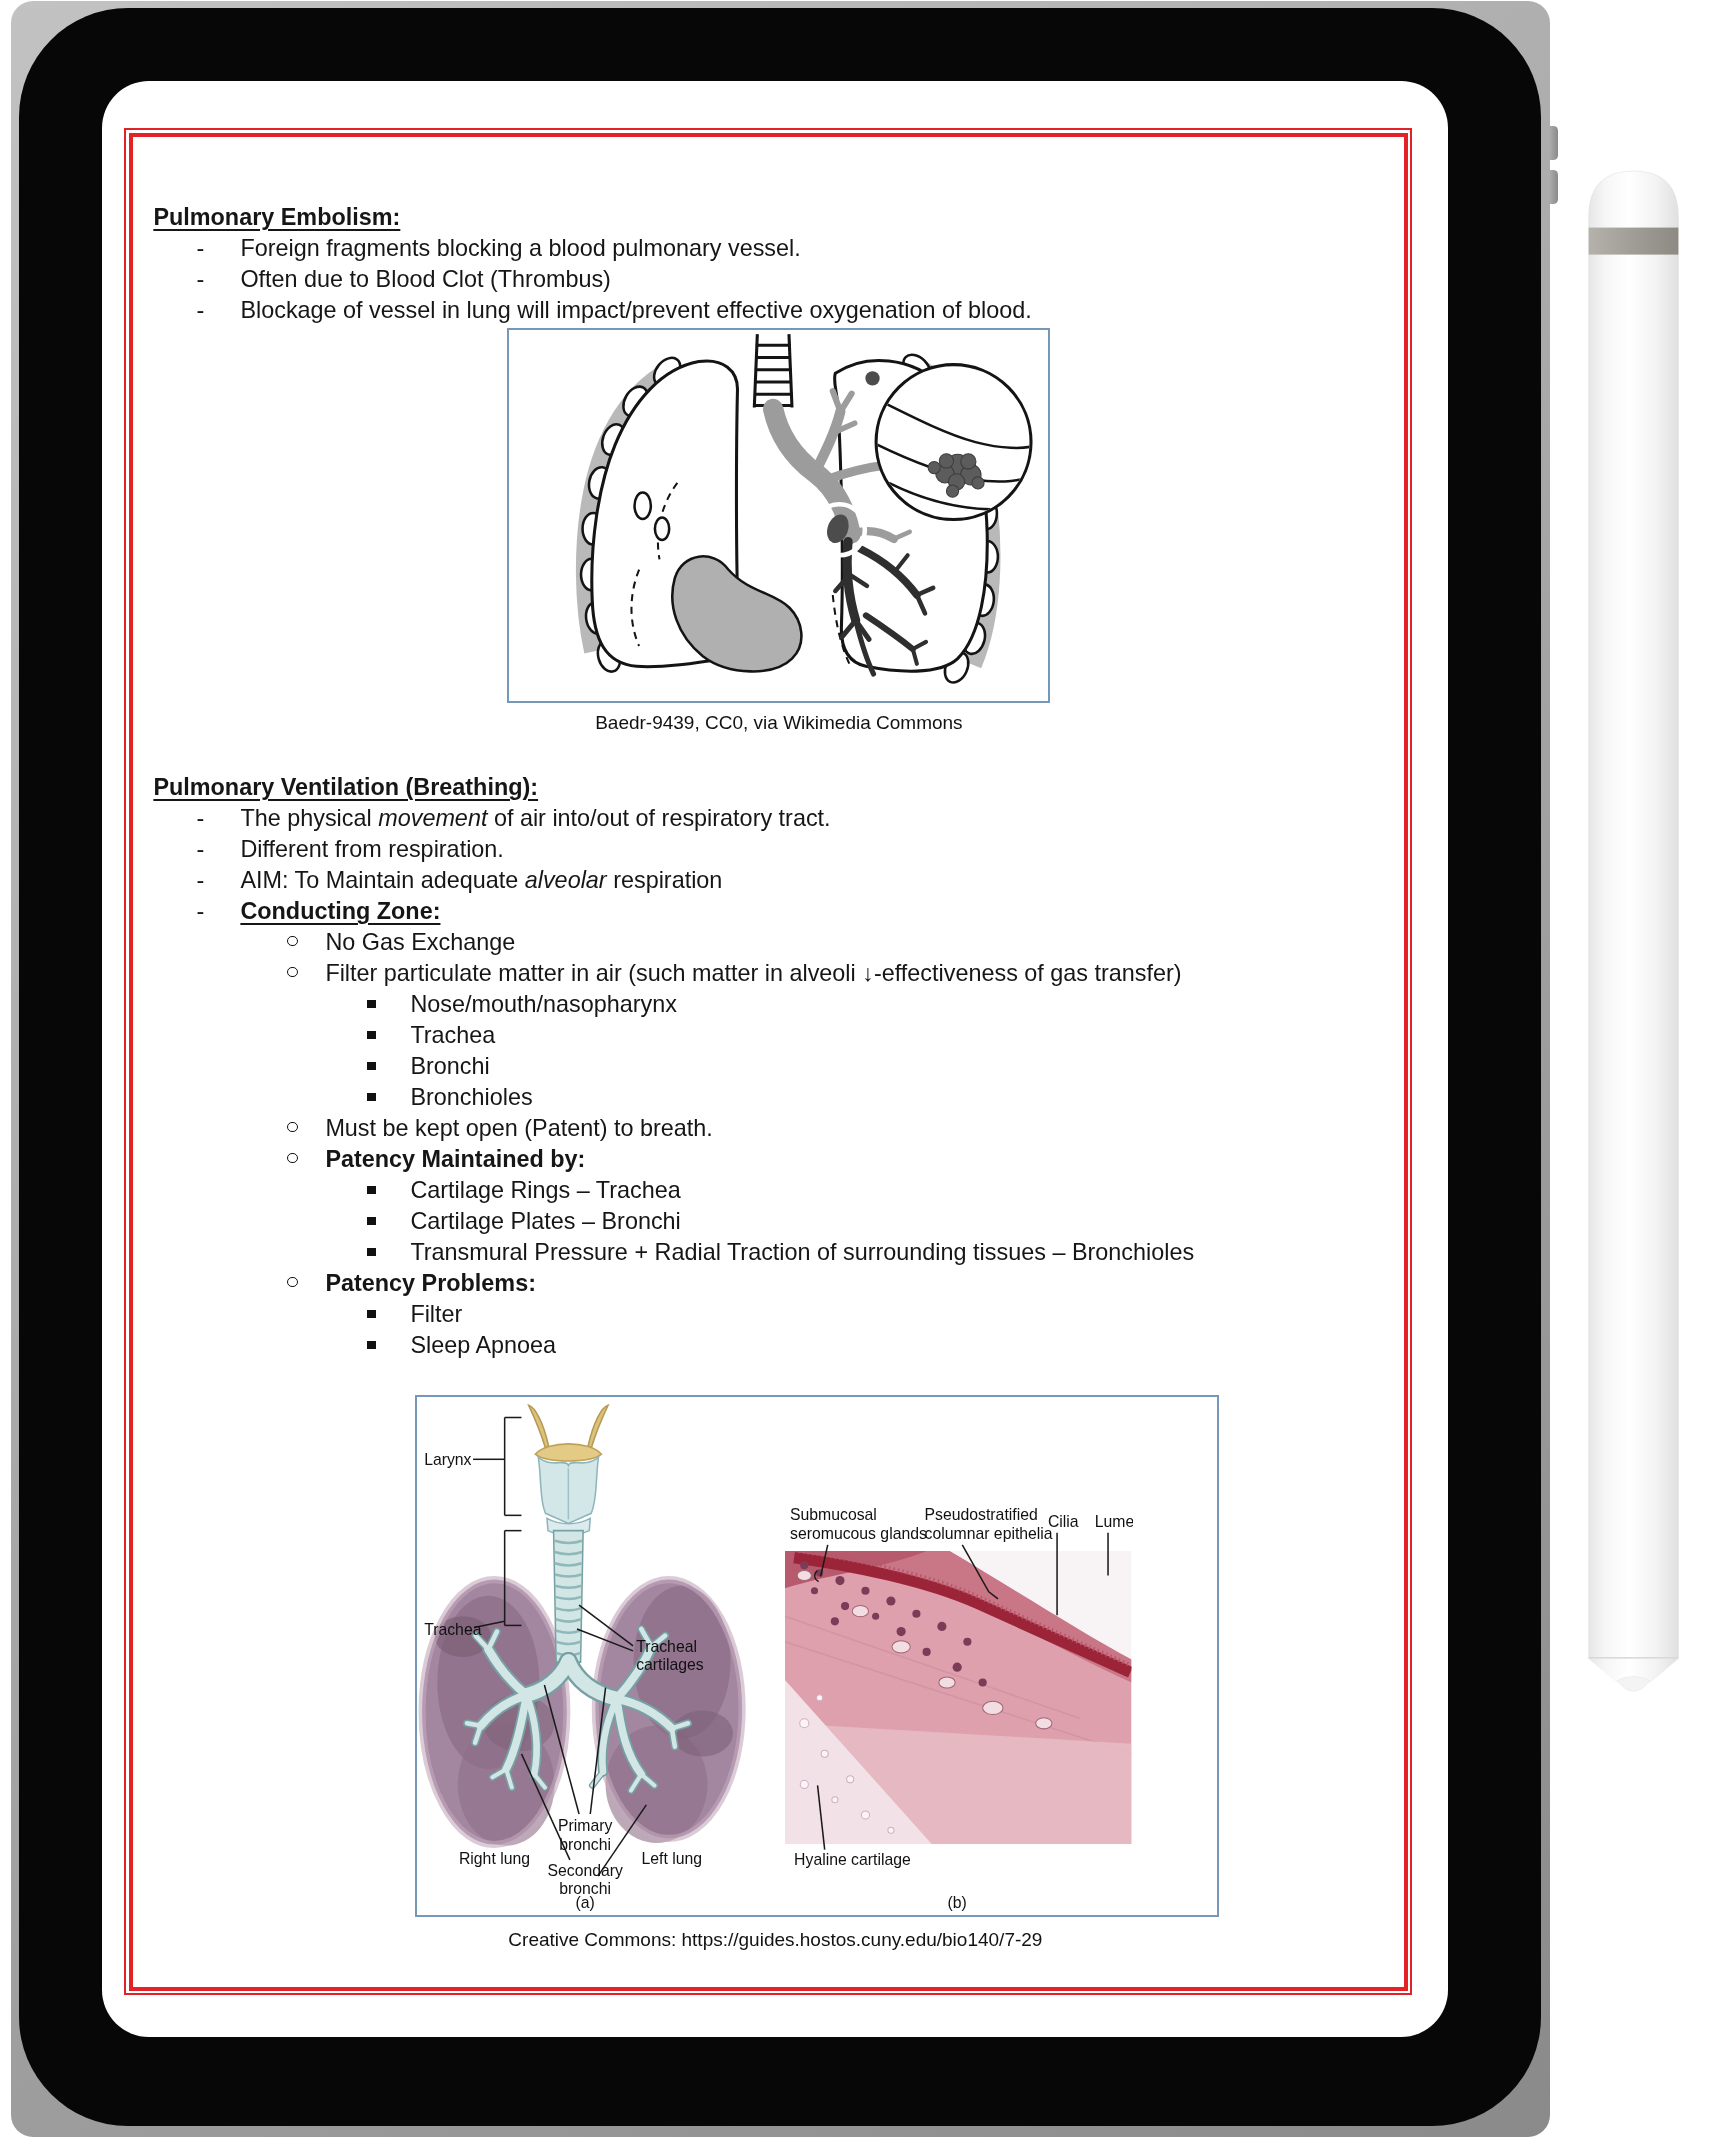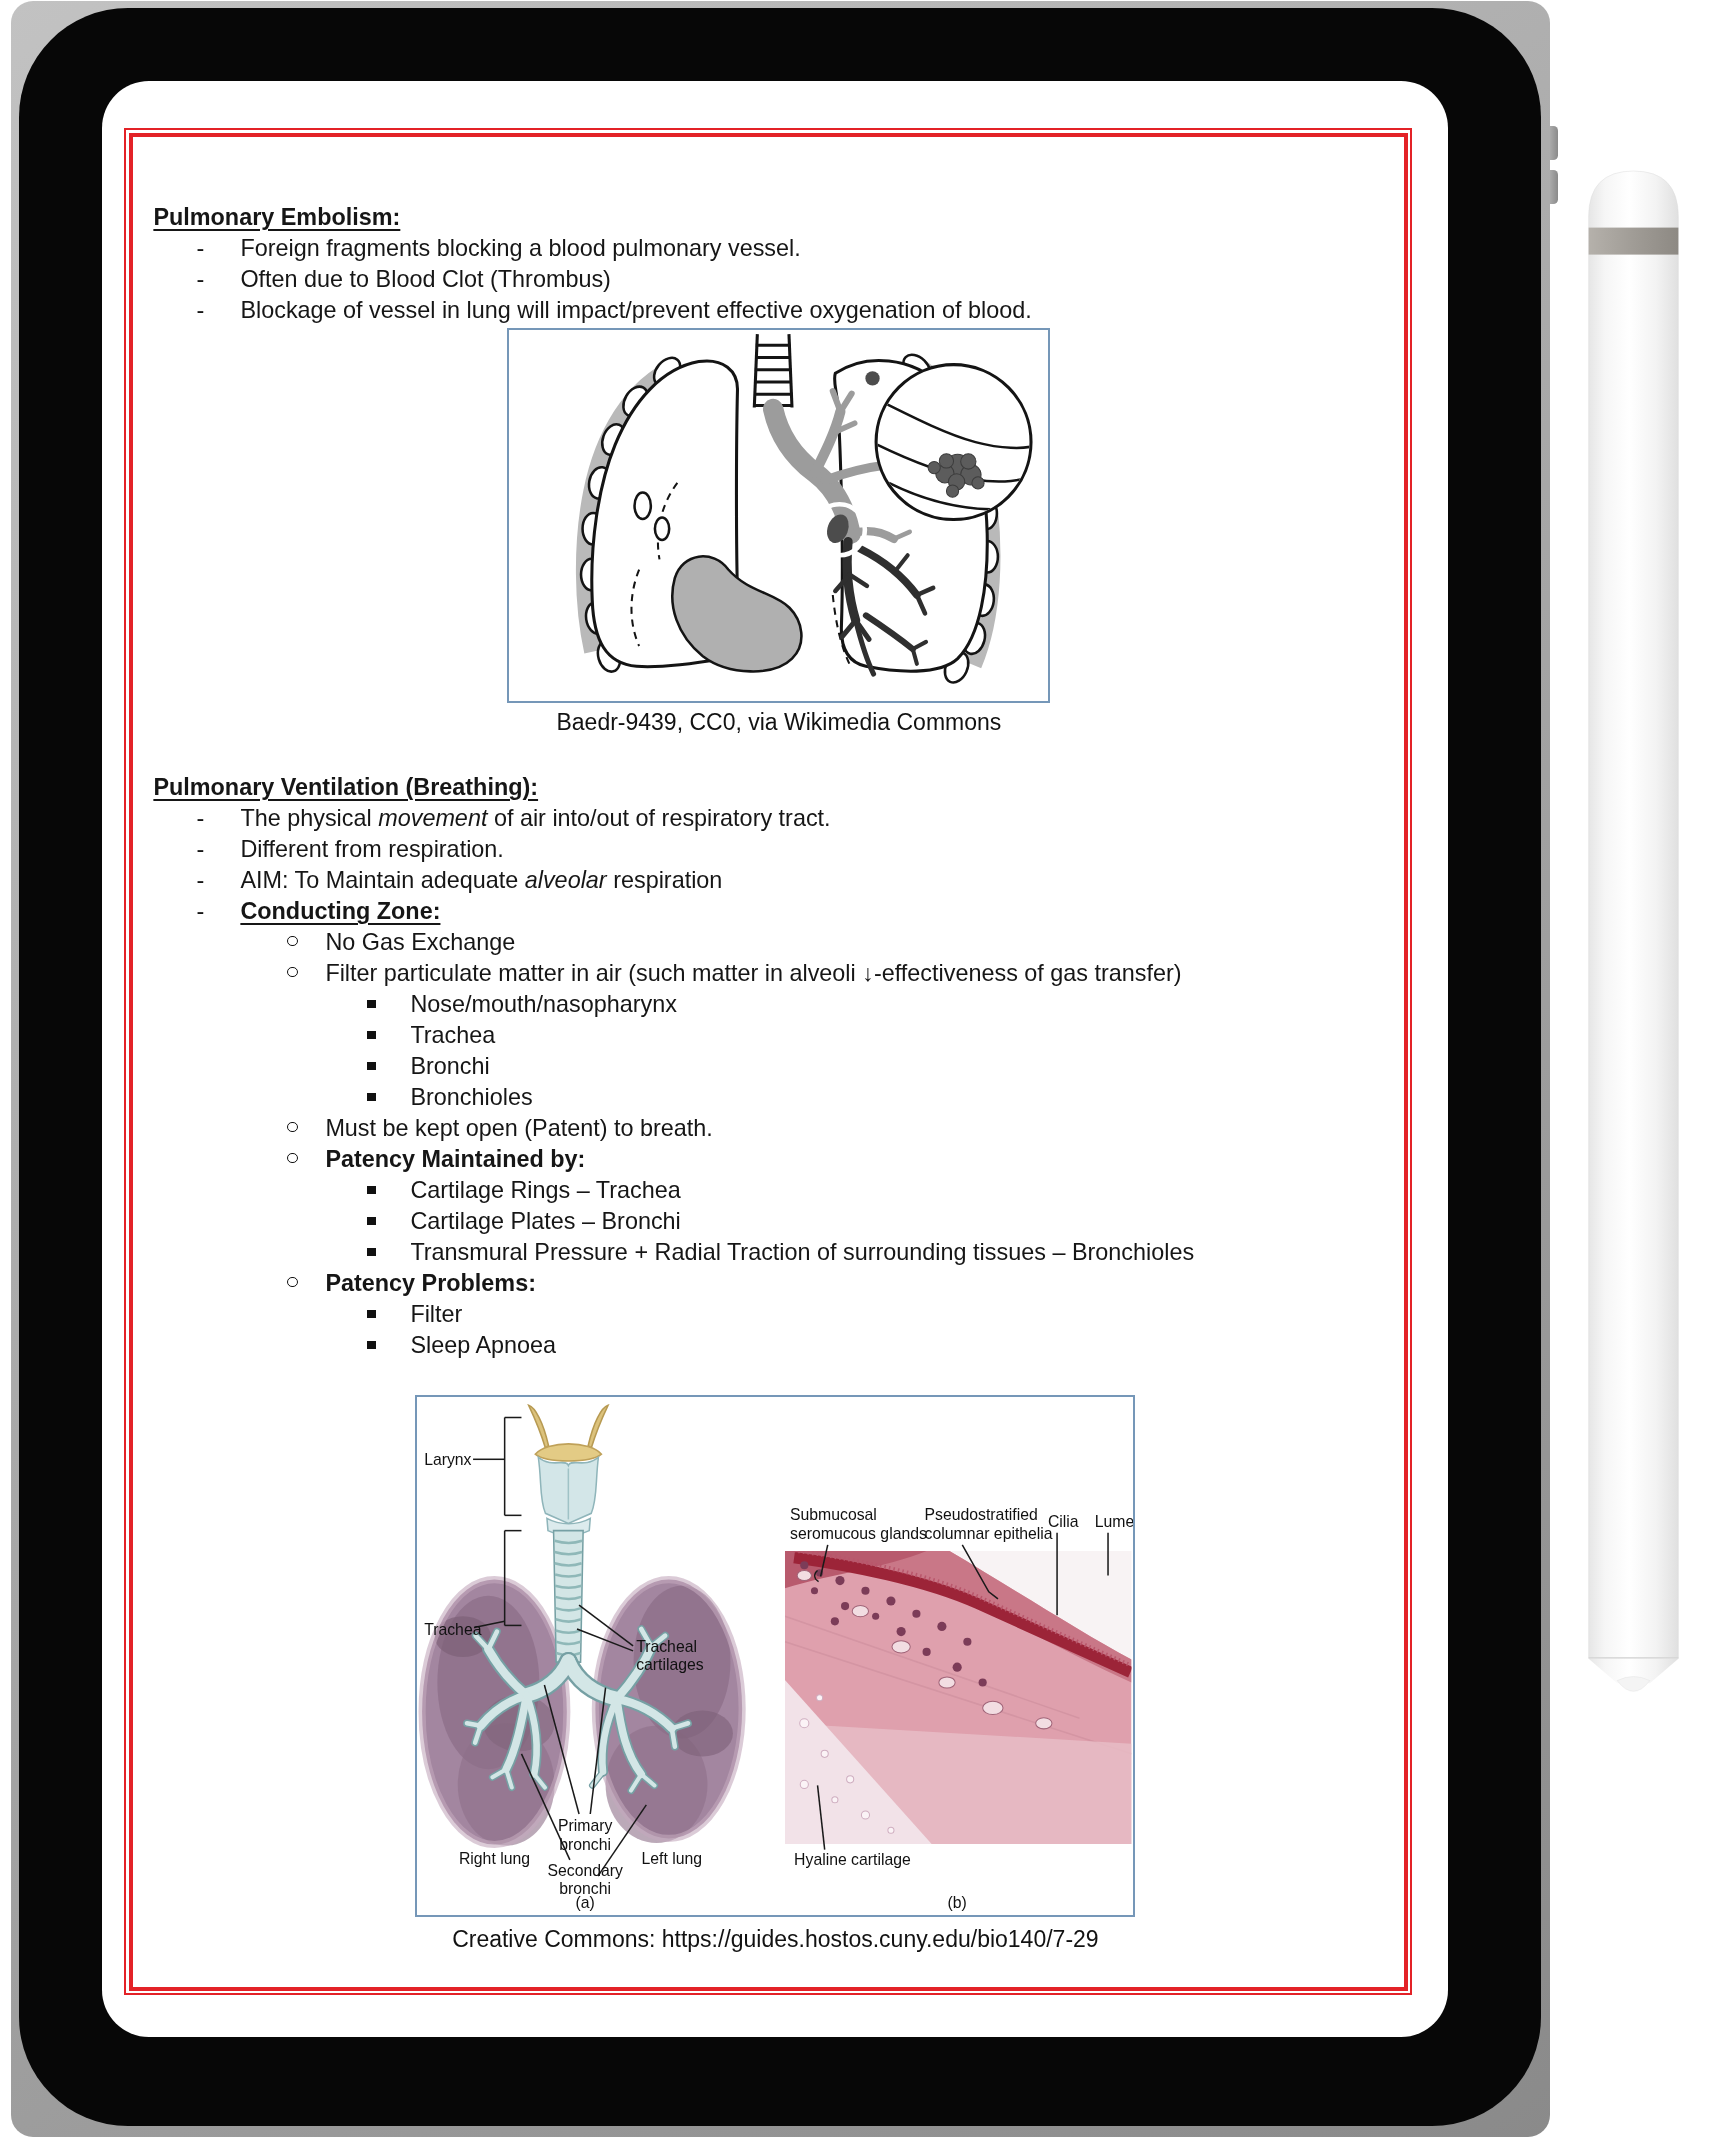--- a/index.html
+++ b/index.html
@@ -37,22 +37,22 @@
   .lvl2 .txt{margin-left:172px;display:inline-block;}
   .lvl3 .bullet{left:214px;top:10.7px;width:8.2px;height:8.2px;background:#111;}
   .lvl3 .txt{margin-left:257px;display:inline-block;}
   .txt.b{font-weight:700;}
   .txt.u{text-decoration:underline;text-decoration-thickness:1.5px;text-underline-offset:3.6px;}
   .it{font-style:italic;}
 
   
   .figure-box{position:absolute;background:#fff;border:2px solid #7597b8;box-sizing:border-box;}
   .fig1{left:405px;top:247px;width:543px;height:375px;}
-  .fig2{left:313px;top:1314px;width:720px;height:522px;}
-  .caption{position:absolute;font-size:23px;line-height:31px;text-align:center;color:#121212;}
+  .fig2{left:313px;top:1314px;width:804px;height:522px;}
+  .caption{position:absolute;font-size:19px;line-height:31px;text-align:center;color:#121212;}
   .cap1{left:405px;top:626px;width:543px;}
   .cap2{left:313px;top:1843px;width:720px;}
   svg text{font-family:"Liberation Sans", sans-serif;}
 </style>
 </head>
 <body>
 
 <div class="stage">
 
   <div class="vol-btn vb1"></div>

